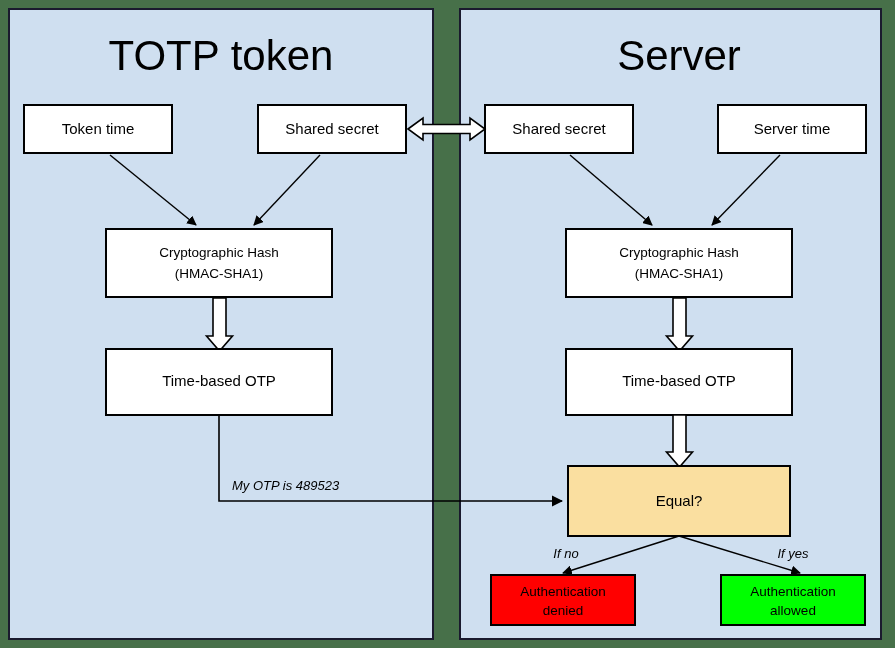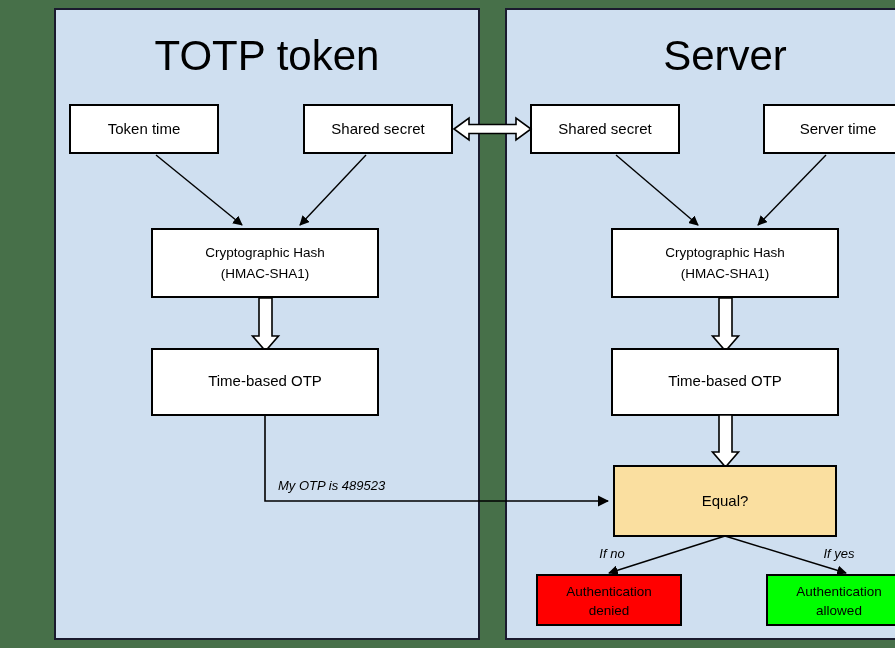--- a/index.html
+++ b/index.html
@@ -10,21 +10,20 @@
   body {
     width: 895px;
     height: 648px;
     overflow: hidden;
     font-family: "Liberation Sans", sans-serif;
   }
   #diagram-root {
     position: relative;
     width: 843px;
     height: 648px;
-    padding-left: 46px;
   }
   svg.diagram {
     display: block;
     width: 895px;
     height: 648px;
   }
   .panel-rect {
     fill: #cfdff0;
     stroke: #1a1a2e;
     stroke-width: 2;

